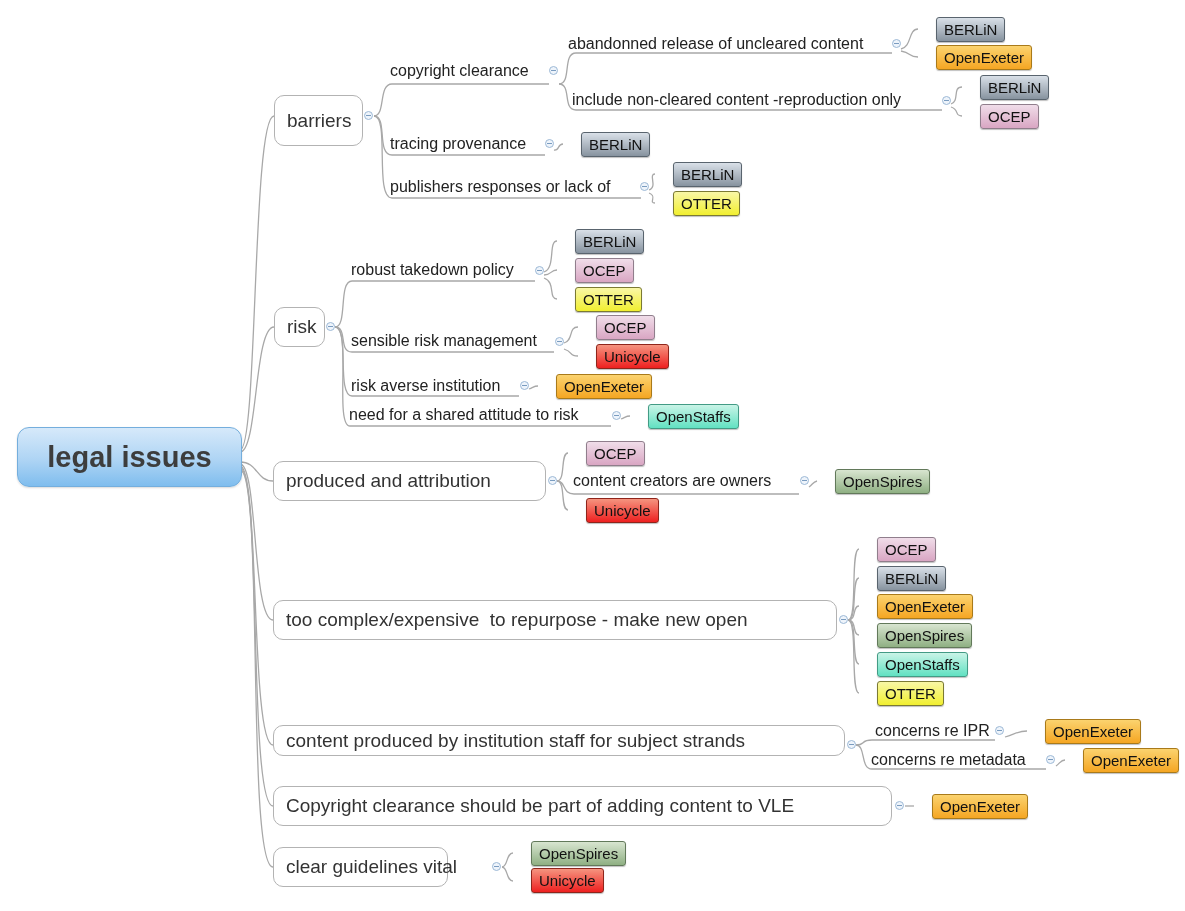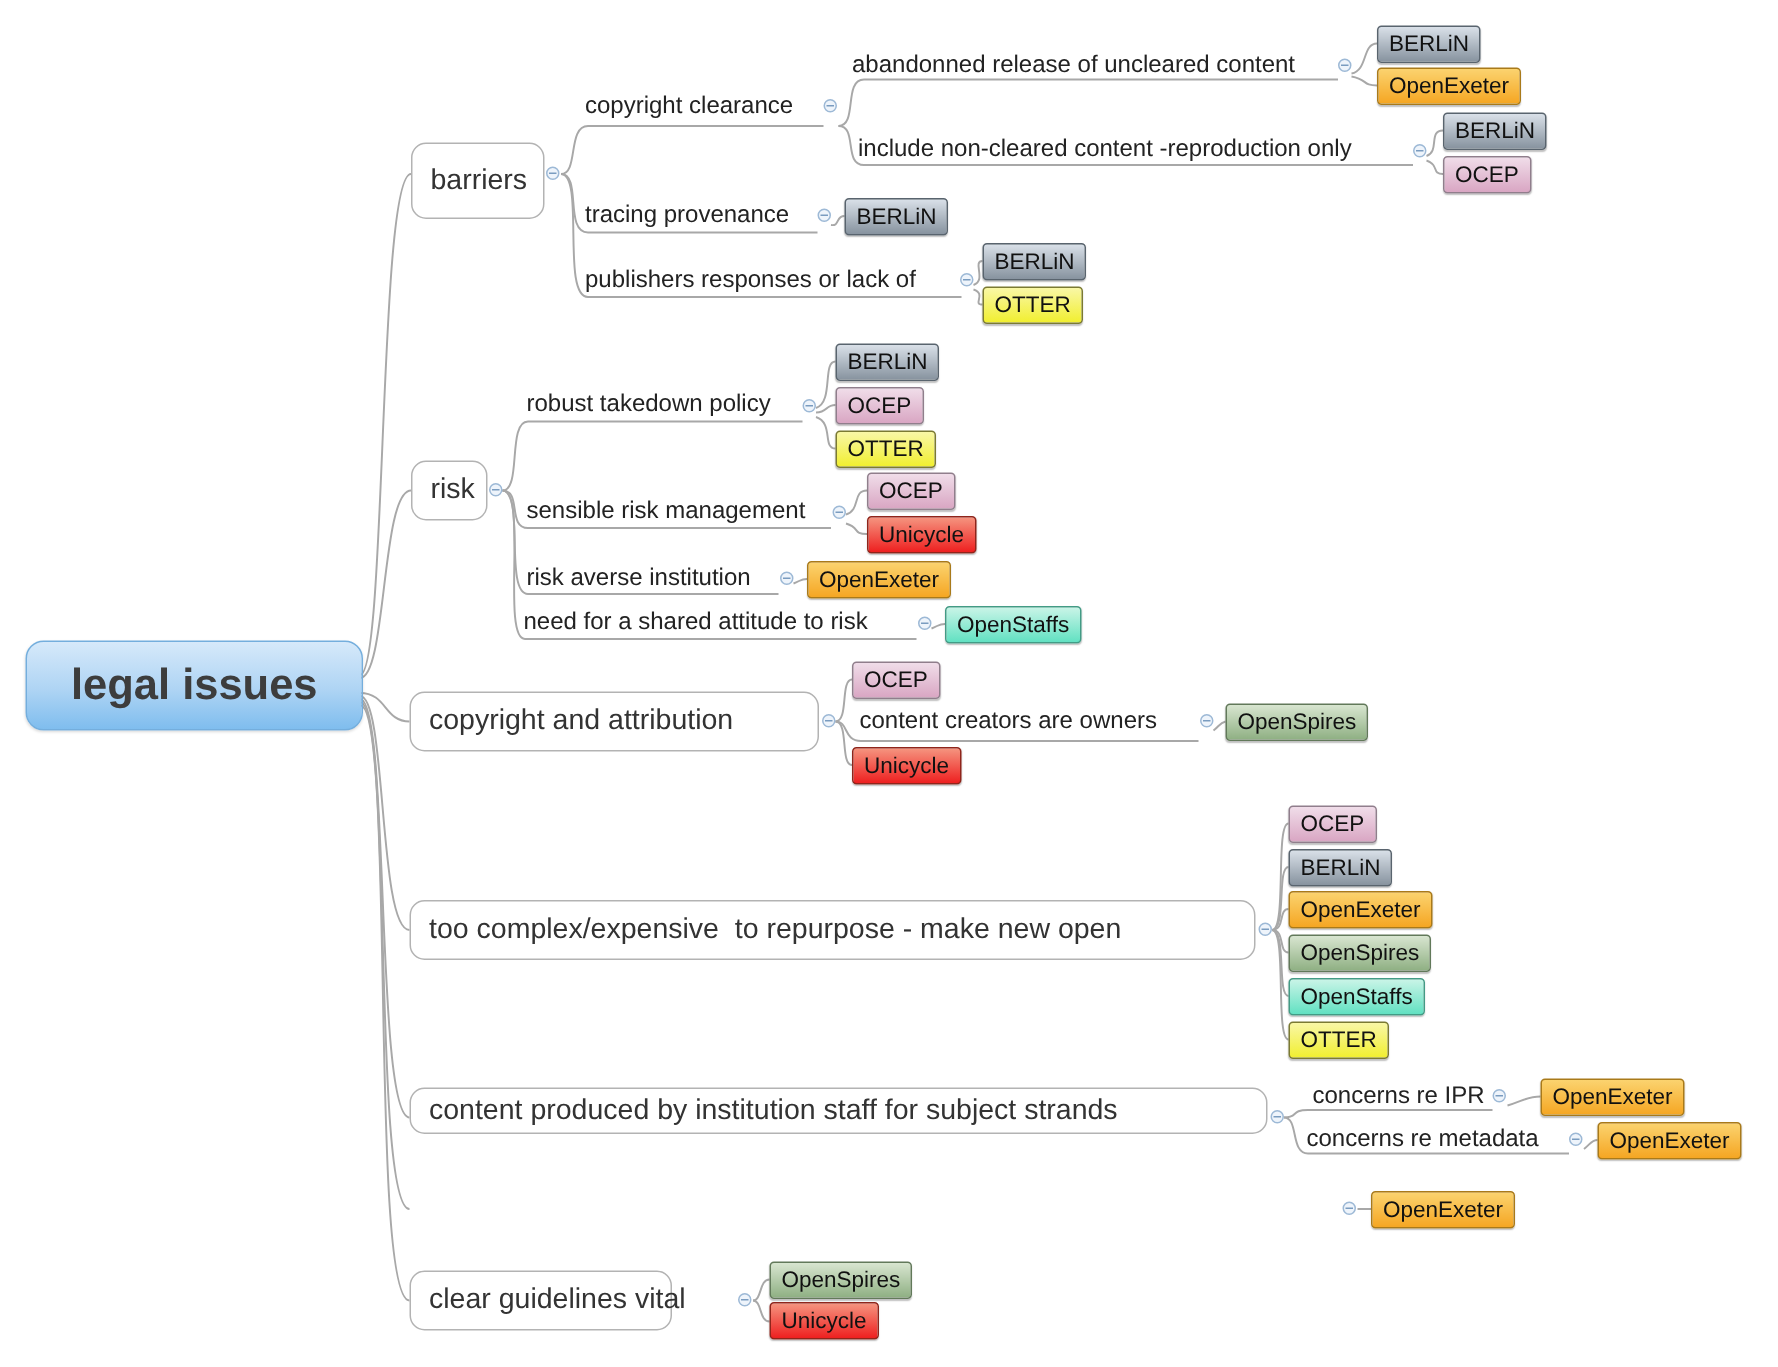--- a/index.html
+++ b/index.html
@@ -28,20 +28,21 @@
     padding-left:12px;box-sizing:border-box;
   }
   .node-text{
     font-size:16px;color:#222222;line-height:19px;
   }
   .tag{
     font-size:15px;line-height:19px;color:#111111;
     border:1px solid #777777;border-radius:3px;
     padding:2px 7px;
     box-shadow:0 1px 1px rgba(0,0,0,0.25);
+    margin-left:18px;
   }
   .handle{
     width:9px;height:9px;border-radius:50%;
     background:#eef4fb;border:1px solid #9db9d6;
     box-sizing:border-box;
   }
   .handle::after{
     content:"";display:block;
     width:5px;height:1px;background:#7a9cc0;
     margin:3px auto 0 auto;
@@ -108,23 +109,24 @@
     <path d="M 905 806 L 914 806"></path>
 
     <path d="M 502 867 C 508 867, 506 853, 513 853"></path>
     <path d="M 502 867 C 508 867, 506 881, 513 881"></path>
   </svg>
 
   <div class="abs root" style="left:17px;top:427px;width:223px;height:58px;">legal issues</div>
 
   <div class="abs node-box" style="left:274px;top:95px;width:89px;height:51px;">barriers</div>
   <div class="abs node-box" style="left:274px;top:307px;width:51px;height:40px;">risk</div>
-  <div class="abs node-box" style="left:273px;top:461px;width:273px;height:40px;">copyright and attribution</div>
+  <div class="abs node-box" style="left:273px;top:461px;width:273px;height:40px;">produced and attribution</div>
   <div class="abs node-box" style="left:273px;top:600px;width:564px;height:40px;">too complex/expensive  to repurpose - make new open</div>
   <div class="abs node-box" style="left:273px;top:725px;width:572px;height:31px;">content produced by institution staff for subject strands</div>
+  <div class="abs node-box" style="left:273px;top:786px;width:619px;height:40px;">Copyright clearance should be part of adding content to VLE</div>
   <div class="abs node-box" style="left:273px;top:847px;width:175px;height:40px;">clear guidelines vital</div>
 
   <div class="abs node-text" style="left:390px;top:61px;">copyright clearance</div>
   <div class="abs node-text" style="left:568px;top:34px;">abandonned release of uncleared content</div>
   <div class="abs node-text" style="left:572px;top:90px;">include non-cleared content -reproduction only</div>
   <div class="abs node-text" style="left:390px;top:134px;">tracing provenance</div>
   <div class="abs node-text" style="left:390px;top:177px;">publishers responses or lack of</div>
   <div class="abs node-text" style="left:351px;top:260px;">robust takedown policy</div>
   <div class="abs node-text" style="left:351px;top:331px;">sensible risk management</div>
   <div class="abs node-text" style="left:351px;top:376px;">risk averse institution</div>

